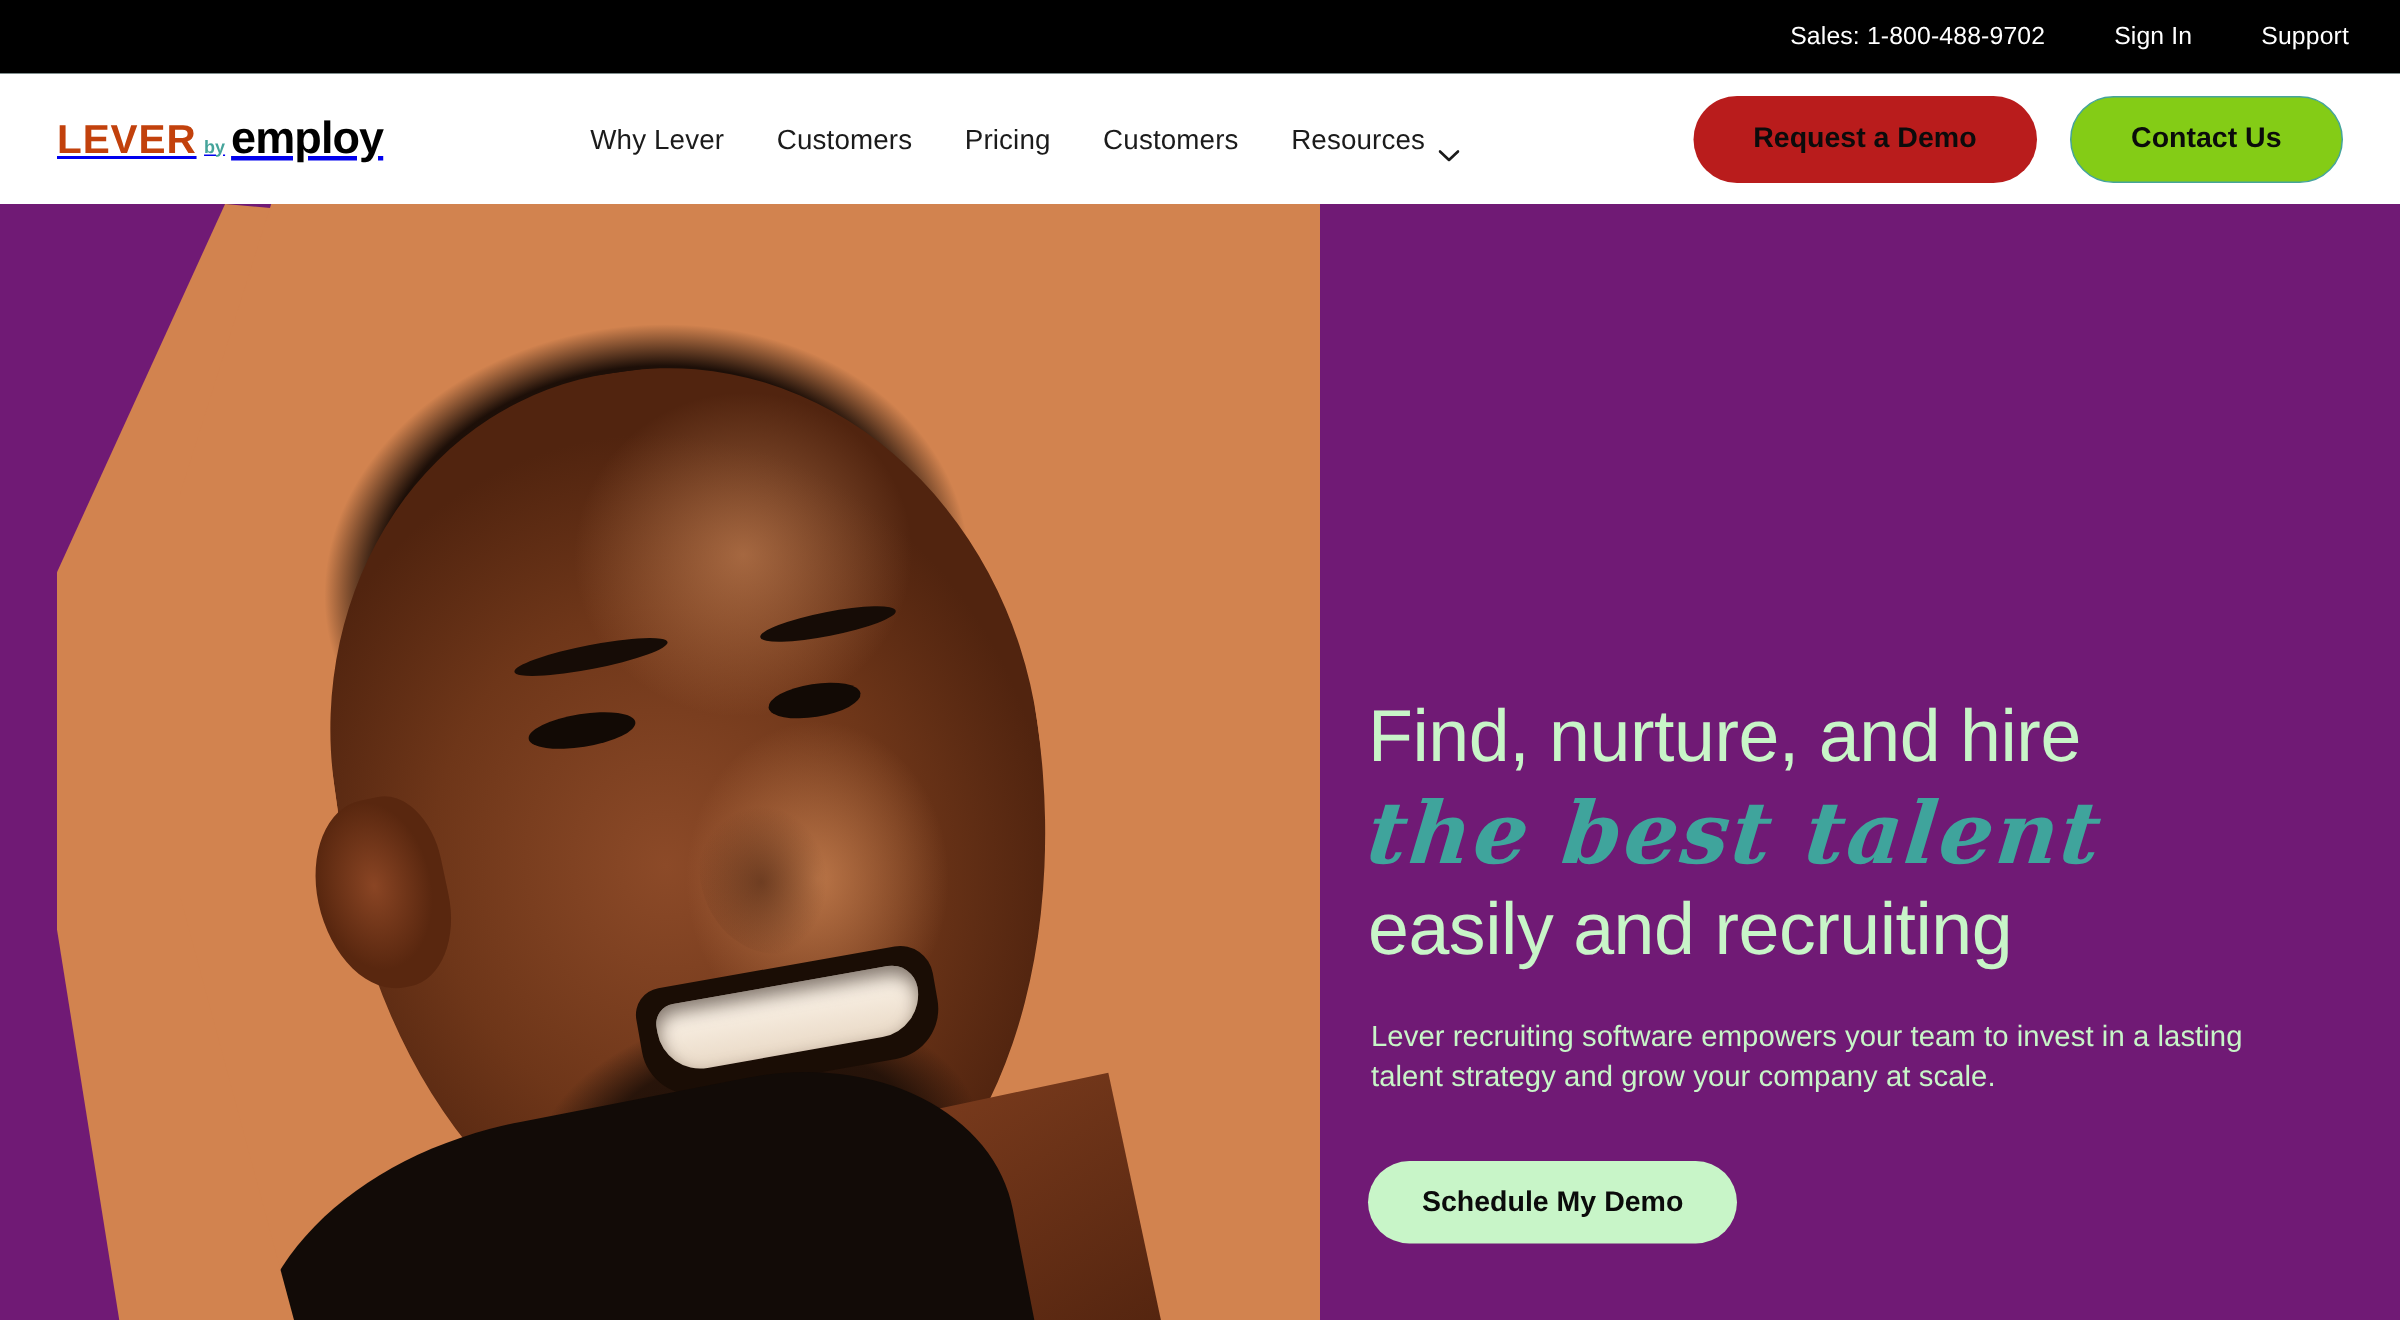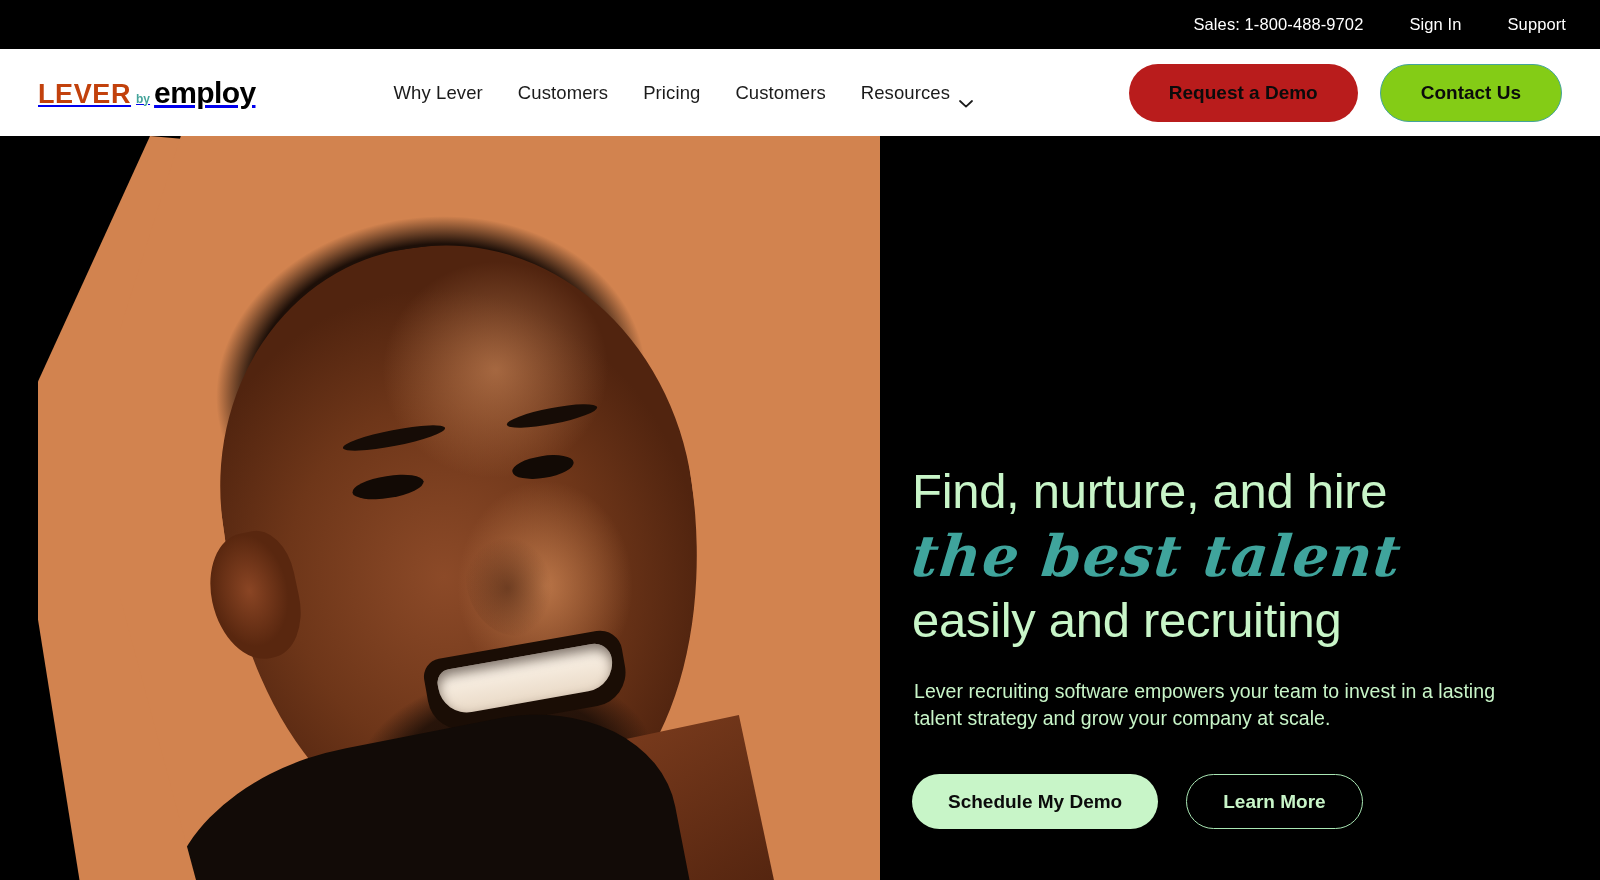--- a/index.html
+++ b/index.html
@@ -67,21 +67,21 @@
     height:58px; padding:0 40px; border:none;
   }
   .btn-contact{
     background:#84cc16; color:#0b0b0b;
     height:58px; padding:0 40px;
     border:1.6px solid #45a49b;
   }
 
   
   .hero{
-    position:relative; height:744px; background:#000000; overflow:hidden;padding-left:28px;
+    position:relative; height:744px; background:#701a75; overflow:hidden;padding-left:28px;
   }
 
   
   .poly{
     position:absolute; left:38px; top:0px;
     width:830px; height:744px;
     background:#d2834f;
     clip-path: polygon(13.5% 0%, 97.5% 8.5%, 94.5% 82.5%, 72% 100%, 5% 100%, 0% 65%, 0% 33%);
   }
 
@@ -273,16 +273,15 @@
     <h1 class="headline">
       <span>Find, nurture, and hire</span>
       <span class="script">the best talent</span>
       <span>easily and recruiting</span>
     </h1>
 
     <p class="subcopy">Lever recruiting software empowers your team to invest in a lasting talent strategy and grow your company at scale.</p>
 
     <div class="cta-row">
       <a class="btn btn-schedule" href="#">Schedule My Demo</a>
-      <a class="btn btn-learn" href="#">Learn More</a>
     </div>
   </div>
 </div>
 
 </body></html>

